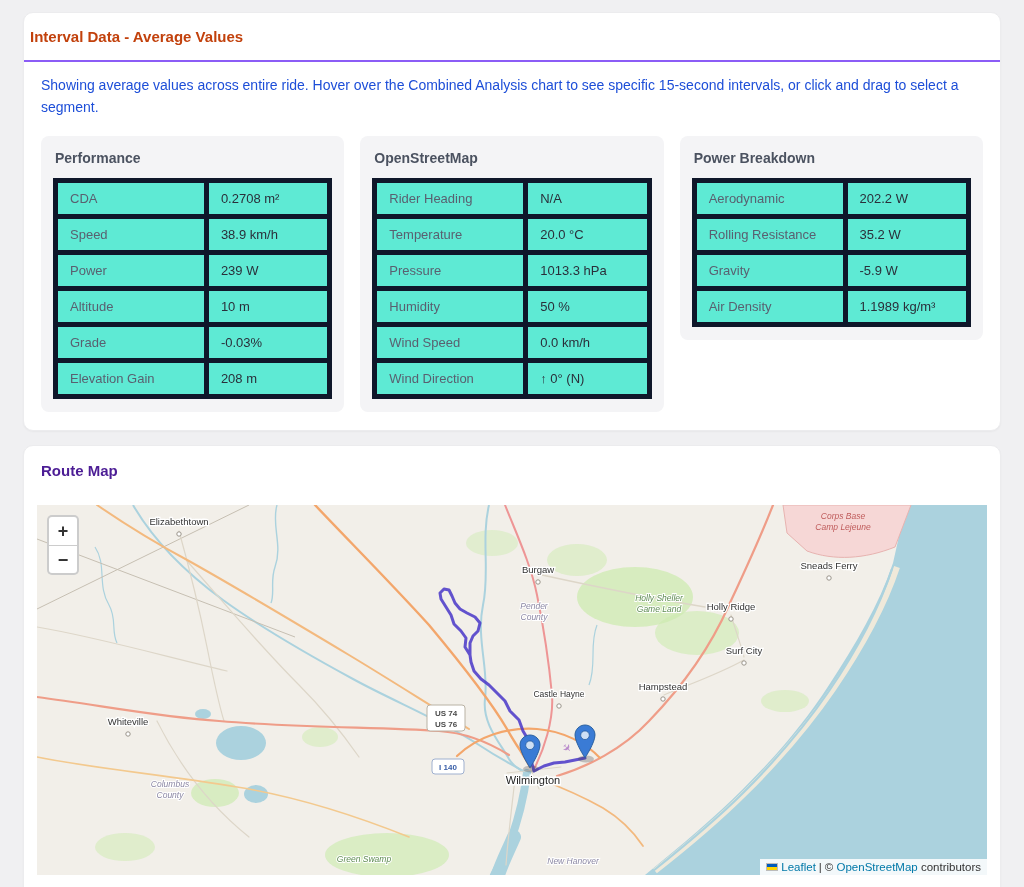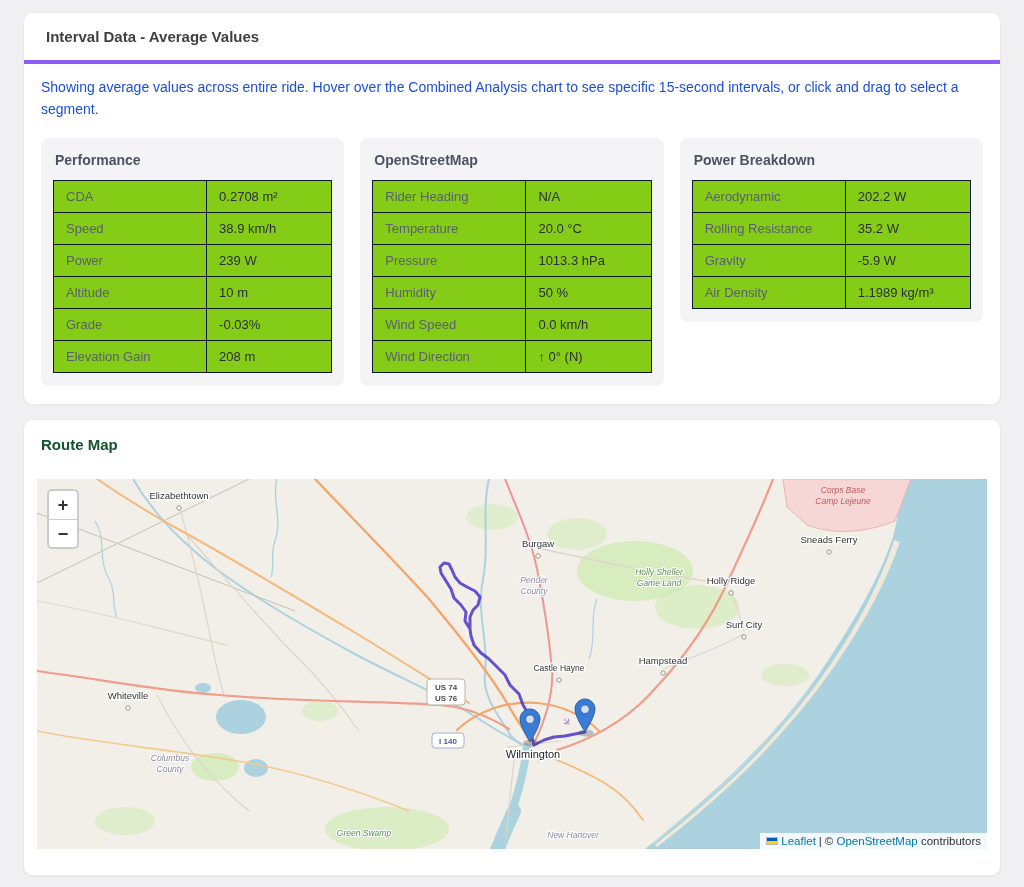--- a/index.html
+++ b/index.html
@@ -12,42 +12,42 @@
   }
   .card {
     background:#fff;
     border:1px solid #ececee;
     border-radius:10px;
     box-shadow:0 1px 2px rgba(0,0,0,.04);
     margin-bottom:14px;
     overflow:hidden;
   }
   .card-title {
-    margin:0; padding:15px 22px;
-    font-size:15px; font-weight:700; color:#404040;
-    border-bottom:4px solid #8b5cf6;
+    margin:0; padding:15px 6px;
+    font-size:15px; font-weight:700; color:#c2410c;
+    border-bottom:2px solid #8b5cf6;
   }
   .desc {
     margin:0; padding:13px 17px 4px;
     color:#1d4ed8; font-size:14px; line-height:1.55;
   }
   .panels {
     display:grid; grid-template-columns:1fr 1fr 1fr;
     gap:16px; padding:14px 17px 18px; align-items:start;
   }
   .panel { background:#f4f4f6; border-radius:8px; padding:12px 12px 13px; }
   .panel-title { font-size:14px; font-weight:700; color:#4b5260; margin:2px 2px 12px; }
   table.metrics { width:100%; border-collapse:collapse; font-size:13px; }
-  .metrics td { border:1px solid #0f172a; background:#84cc16; padding:8px 12px; }
+  .metrics td { border:5px solid #0f172a; background:#5eead4; padding:8px 12px; }
   .metrics td.lbl { color:#596070; width:55%; }
   .metrics td.val { color:#2a2f3a; font-weight:500; }
 
   .map-title {
     margin:0; padding:16px 17px 0;
-    font-size:15px; font-weight:700; color:#14532d;
+    font-size:15px; font-weight:700; color:#4c1d95;
   }
   .map {
     position:relative; height:370px; margin:26px 13px 26px;
     background:#f2efe9; overflow:hidden;
   }
   .map svg { display:block; width:100%; height:100%; }
   .map svg text { font-family:"Liberation Sans", sans-serif; }
   text.town   { font-size:9.5px; fill:#333; text-anchor:middle; stroke:#fff; stroke-width:2.5px; paint-order:stroke; }
   text.small  { font-size:8.5px; }
   text.city   { font-size:11px; fill:#1d1d1d; text-anchor:middle; stroke:#fff; stroke-width:3px; paint-order:stroke; }

